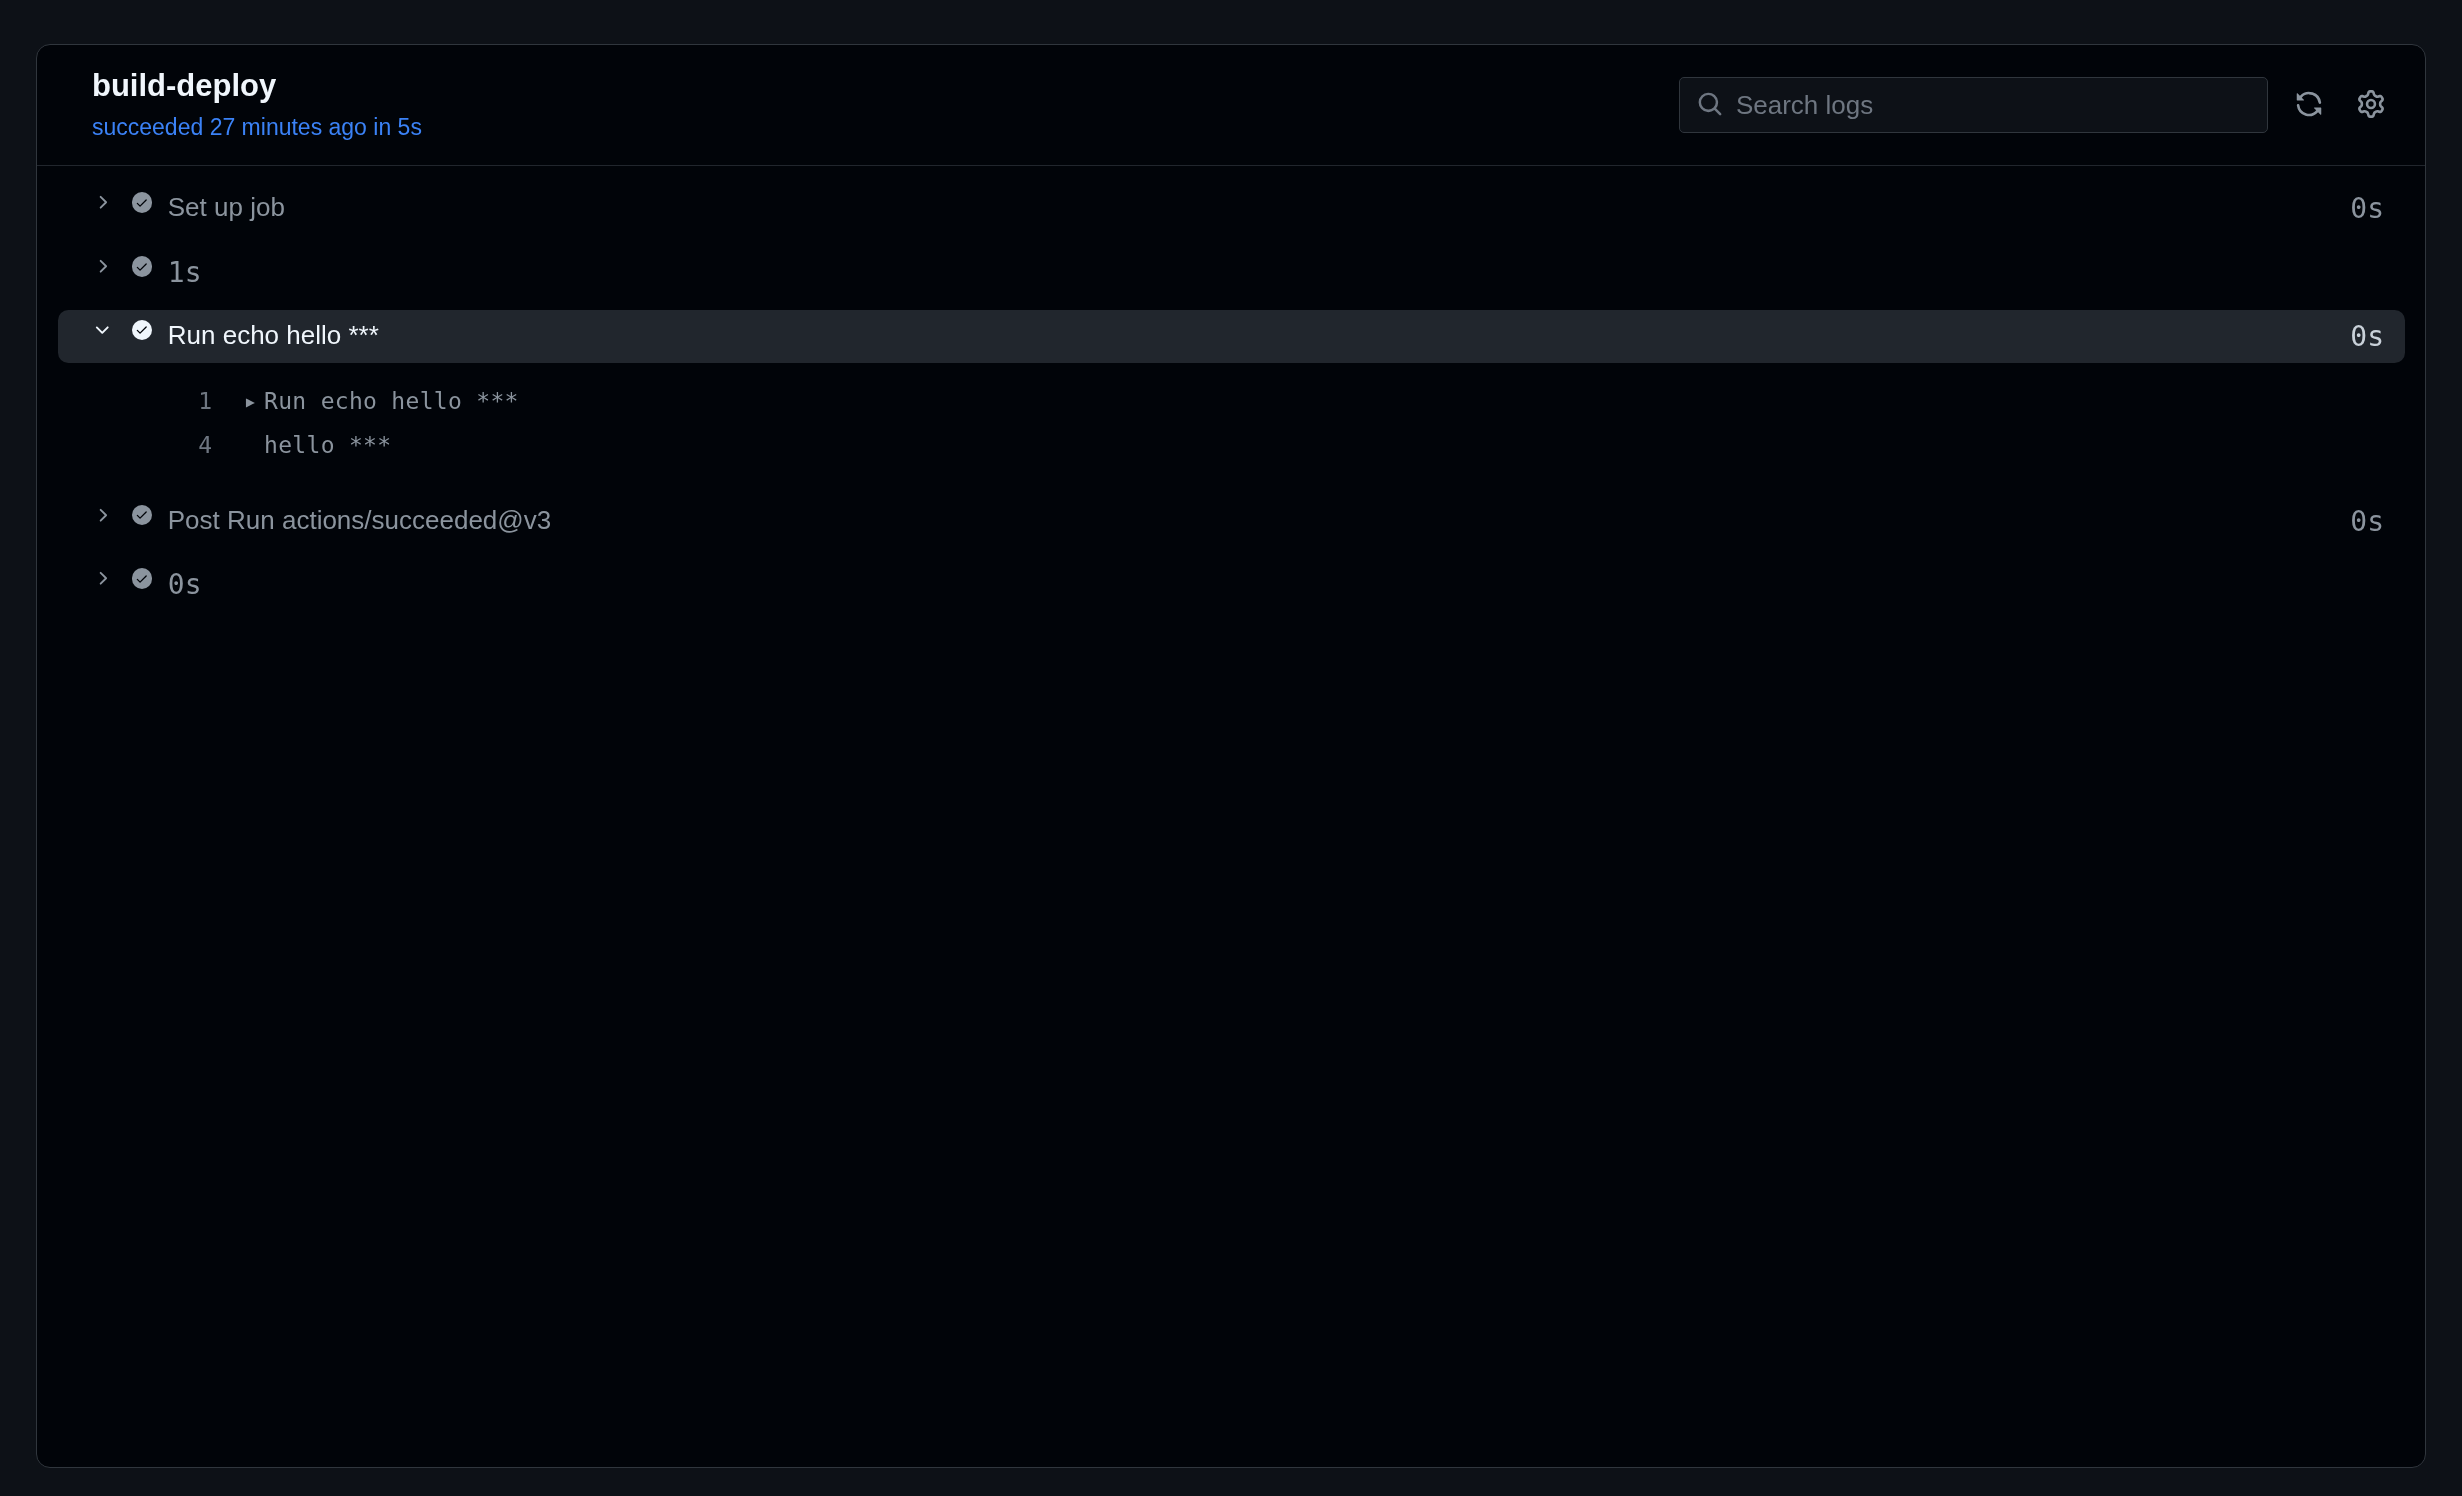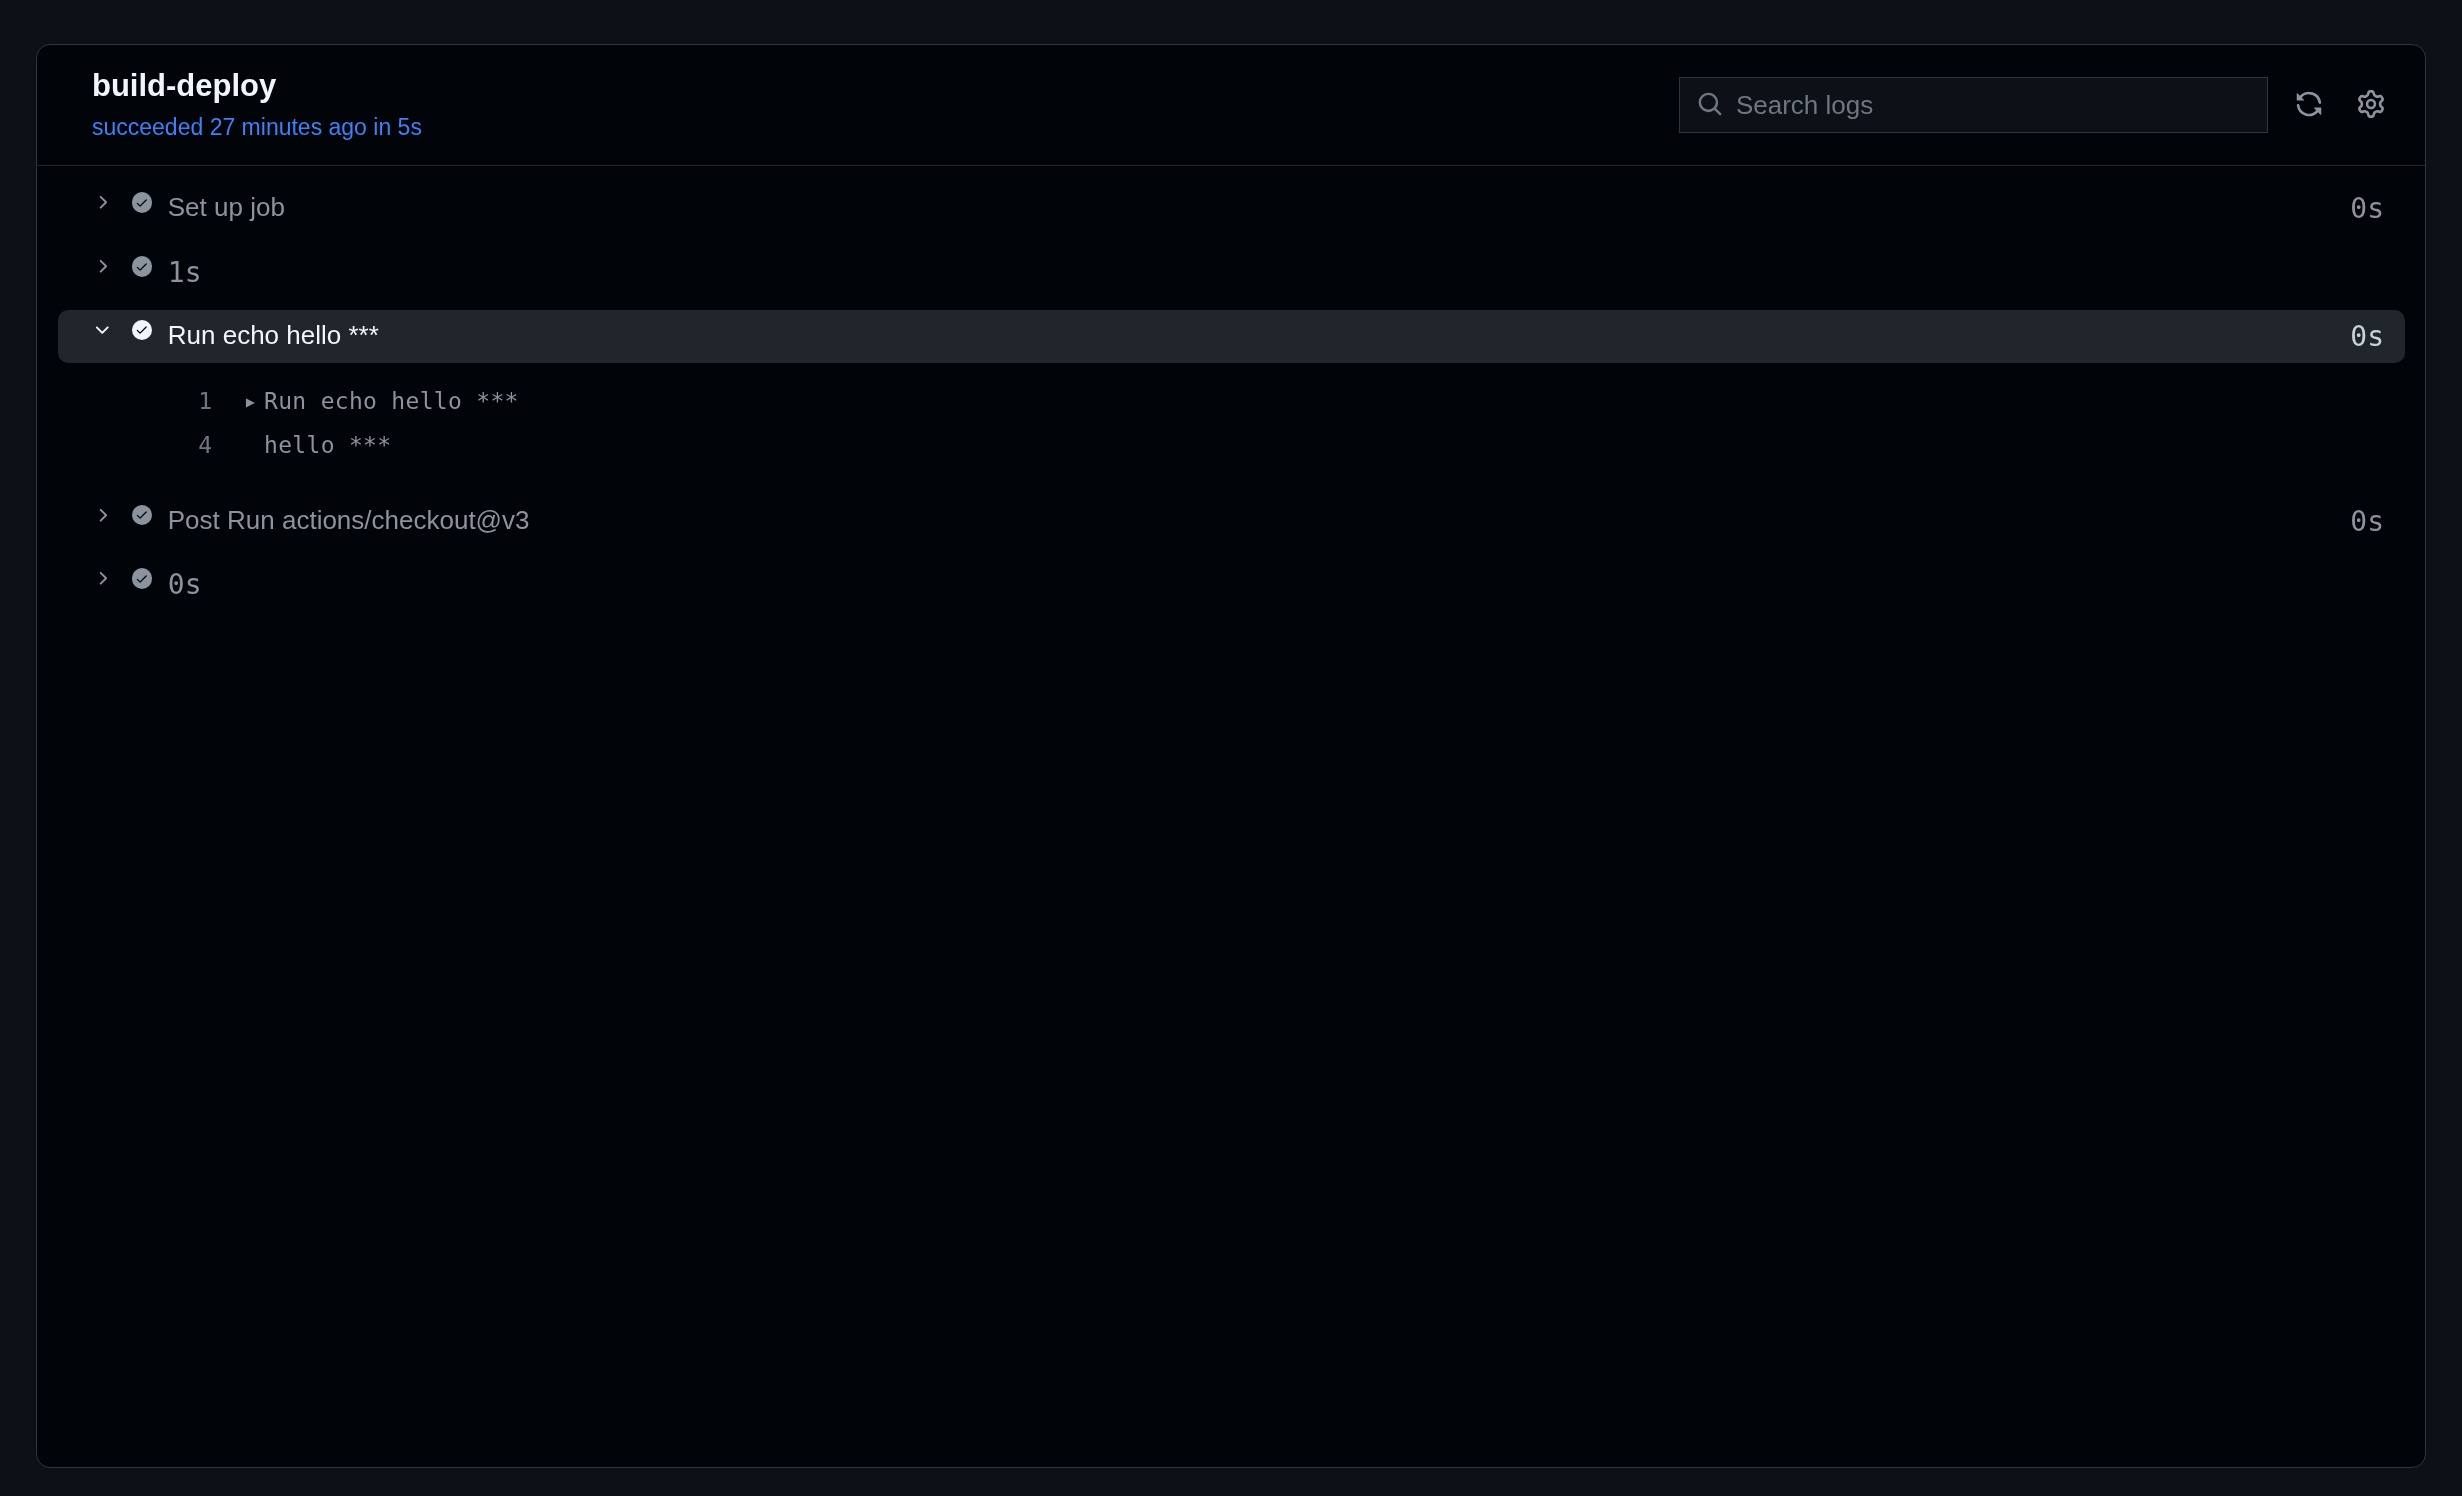--- a/index.html
+++ b/index.html
@@ -51,21 +51,21 @@
     .header-right {
       display: flex;
       align-items: center;
       gap: 19px;
     }
     .search-container {
       display: flex;
       align-items: center;
       background: #0d1117;
       border: 1.3px solid #30363d;
-      border-radius: 0;
+      border-radius: 5px;
       padding: 11.5px 16.7px;
       width: 589px;
       gap: 13px;
     }
     .search-icon {
       flex-shrink: 0;
     }
     .search-input {
       background: transparent;
       border: none;
@@ -266,21 +266,21 @@
       <span class="chevron">
         <svg width="20.5" height="20.5" viewBox="0 0 16 16" fill="#8b949e">
             <path d="M6.22 3.22a.75.75 0 0 1 1.06 0l4.25 4.25a.75.75 0 0 1 0 1.06l-4.25 4.25a.751.751 0 0 1-1.042-.018.751.751 0 0 1-.018-1.042L9.94 8 6.22 4.28a.75.75 0 0 1 0-1.06Z"></path>
           </svg>
       </span>
       <span class="status-icon">
         <svg width="13.5" height="13.5" viewBox="0 0 16 16" fill="#010409">
             <path d="M13.78 4.22a.75.75 0 0 1 0 1.06l-7.25 7.25a.75.75 0 0 1-1.06 0L2.22 9.28a.751.751 0 0 1 .018-1.042.751.751 0 0 1 1.042-.018L6 10.94l6.72-6.72a.75.75 0 0 1 1.06 0Z"></path>
           </svg>
       </span>
-      <span class="step-name">Post Run actions/checkout@v3</span>
+      <span class="step-name">Post Run actions/succeeded@v3</span>
       <span class="step-duration">0s</span>
     </div>
 
     <div class="step">
       <span class="chevron">
         <svg width="20.5" height="20.5" viewBox="0 0 16 16" fill="#8b949e">
             <path d="M6.22 3.22a.75.75 0 0 1 1.06 0l4.25 4.25a.75.75 0 0 1 0 1.06l-4.25 4.25a.751.751 0 0 1-1.042-.018.751.751 0 0 1-.018-1.042L9.94 8 6.22 4.28a.75.75 0 0 1 0-1.06Z"></path>
           </svg>
       </span>
       <span class="status-icon">

